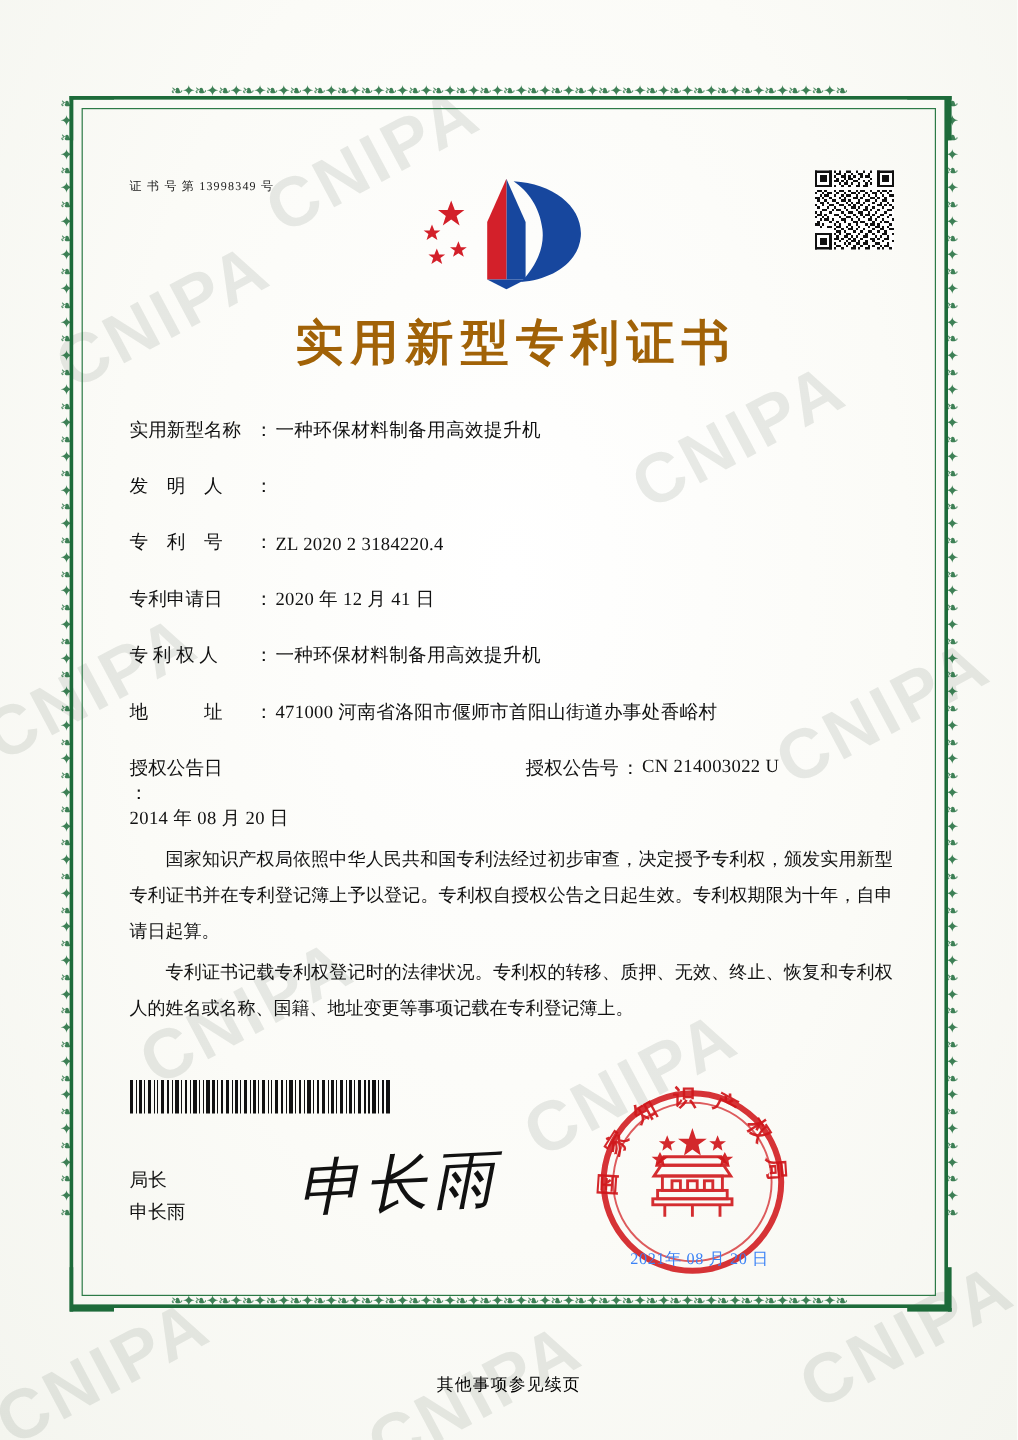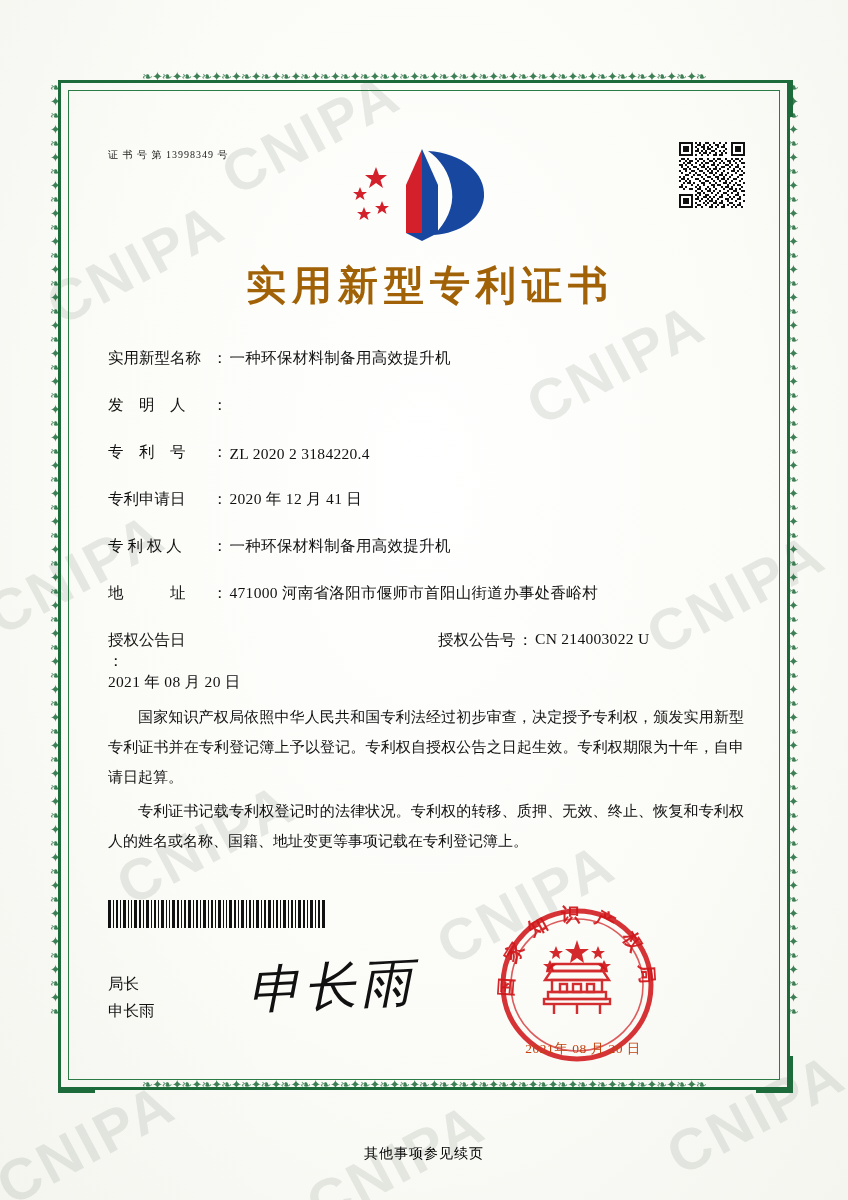--- a/index.html
+++ b/index.html
@@ -245,21 +245,21 @@
     top: 806px;
     width: 178px;
     height: 178px;
   }
   .seal-date {
     position: absolute;
     left: 430px;
     top: 950px;
     width: 170px;
     text-align: center;
-    color: #c2410c;
+    color: #3b82f6;
     font-size: 13.5px;
     letter-spacing: .5px;
     font-family: "Liberation Serif", serif;
   }
 
   .page-number {
     position: absolute;
     left: 0;
     top: 1095px;
     width: 848px;
@@ -659,21 +659,21 @@
       <div class="field-row">
         <span class="field-label">地　　　址</span>
         <span class="field-colon">：</span>
         <span class="field-value">471000 河南省洛阳市偃师市首阳山街道办事处香峪村</span>
       </div>
 
       <div class="dual-row">
         <span class="dual-left">
           <span class="field-label">授权公告日</span>
           <span class="field-colon">：</span>
-          <span class="field-value">2021 年 08 月 20 日</span>
+          <span class="field-value">2014 年 08 月 20 日</span>
         </span>
         <span class="dual-right">
           <span class="field-label2">授权公告号</span>
           <span class="field-colon">：</span>
           <span class="field-value">CN 214003022 U</span>
         </span>
       </div>
     </div>
 
     <div class="paragraphs">

